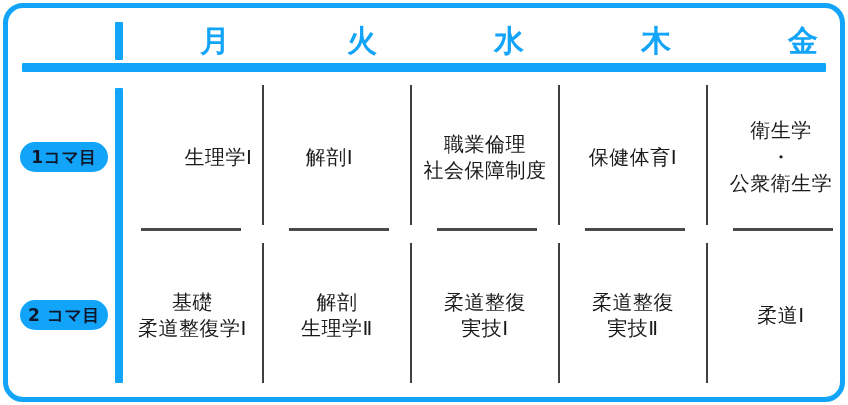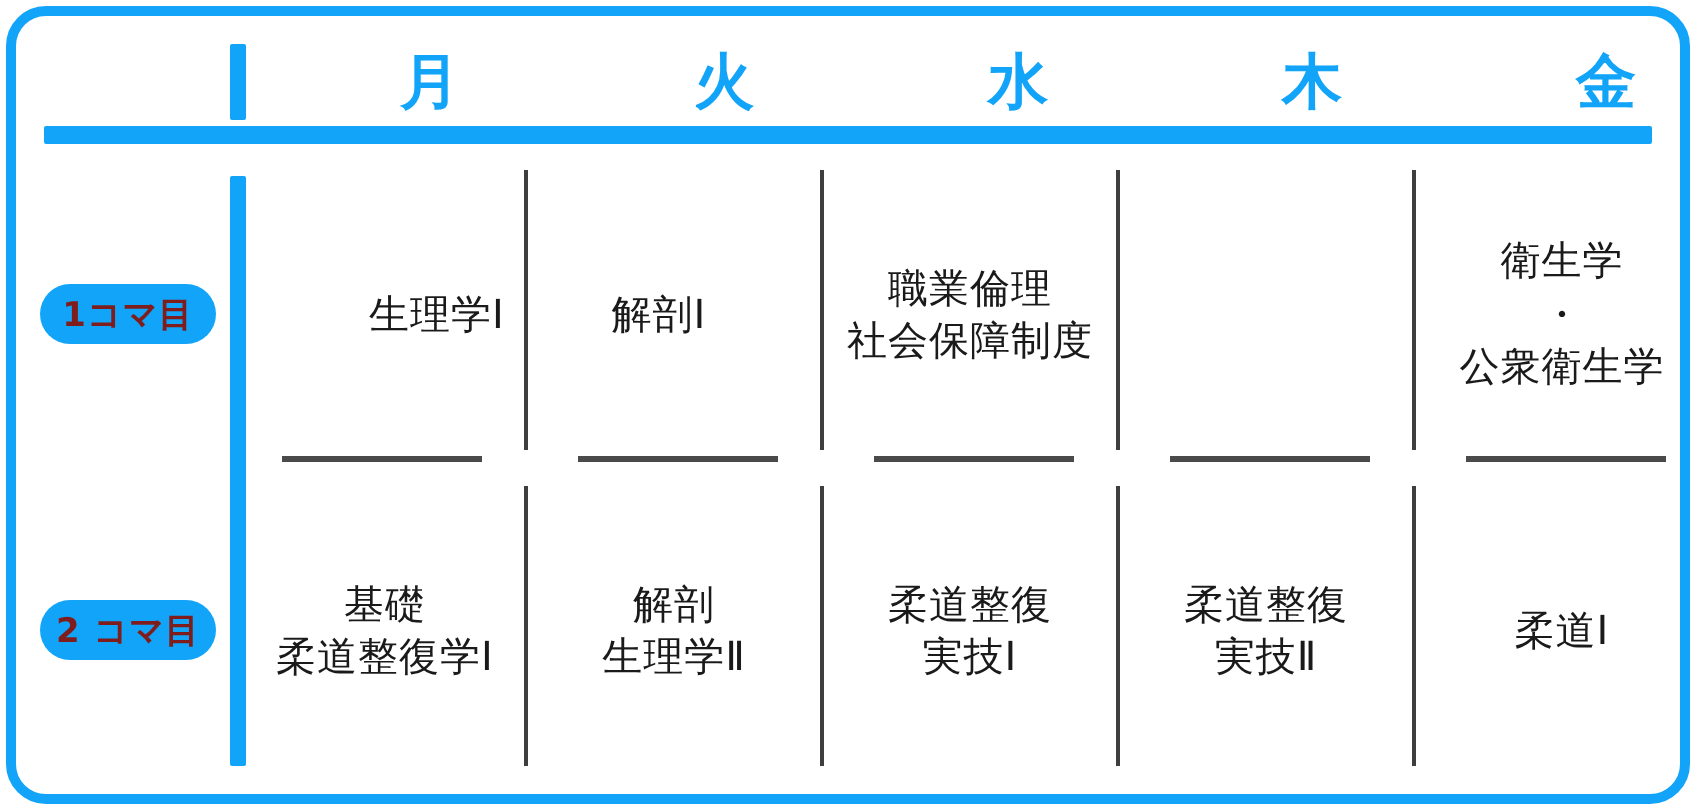--- a/index.html
+++ b/index.html
@@ -143,21 +143,21 @@
   
   .period-badge {
     position: absolute;
     left: 0px;
     width: 88px;
     height: 30px;
     display: flex;
     align-items: center;
     justify-content: center;
     background: #12a4f8;
-    color: #7f1d1d;
+    color: #0f172a;
     border-radius: 16px;
     font-size: 17px;
     font-weight: 700;
     letter-spacing: 0.5px;
     box-sizing: border-box;
   }
   .period-badge.p1 { top: 57px; }
   .period-badge.p2 { top: 215px; }
 </style>
 </head>
@@ -198,20 +198,21 @@
     <div class="row-separator" style="left:565px; width:100px;"></div>
     <div class="row-separator" style="left:713px; width:100px;"></div>
 
     <div class="period-badge p1">1コマ目</div>
     <div class="period-badge p2">2 コマ目</div>
 
     <div class="cell row1" style="left:103px; width:139px;margin-left:26px;">生理学Ⅰ</div>
     <div class="cell row1" style="left:244px; width:131px;">解剖Ⅰ</div>
     <div class="cell row1" style="left:392px; width:146px;">職業倫理
 社会保障制度</div>
+    <div class="cell row1" style="left:540px; width:146px;">保健体育Ⅰ</div>
     <div class="cell row1" style="left:688px; width:146px;">衛生学
 ・
 公衆衛生学</div>
 
     <div class="cell row2" style="left:103px; width:139px;">基礎
 柔道整復学Ⅰ</div>
     <div class="cell row2" style="left:244px; width:146px;">解剖
 生理学Ⅱ</div>
     <div class="cell row2" style="left:392px; width:146px;">柔道整復
 実技Ⅰ</div>

